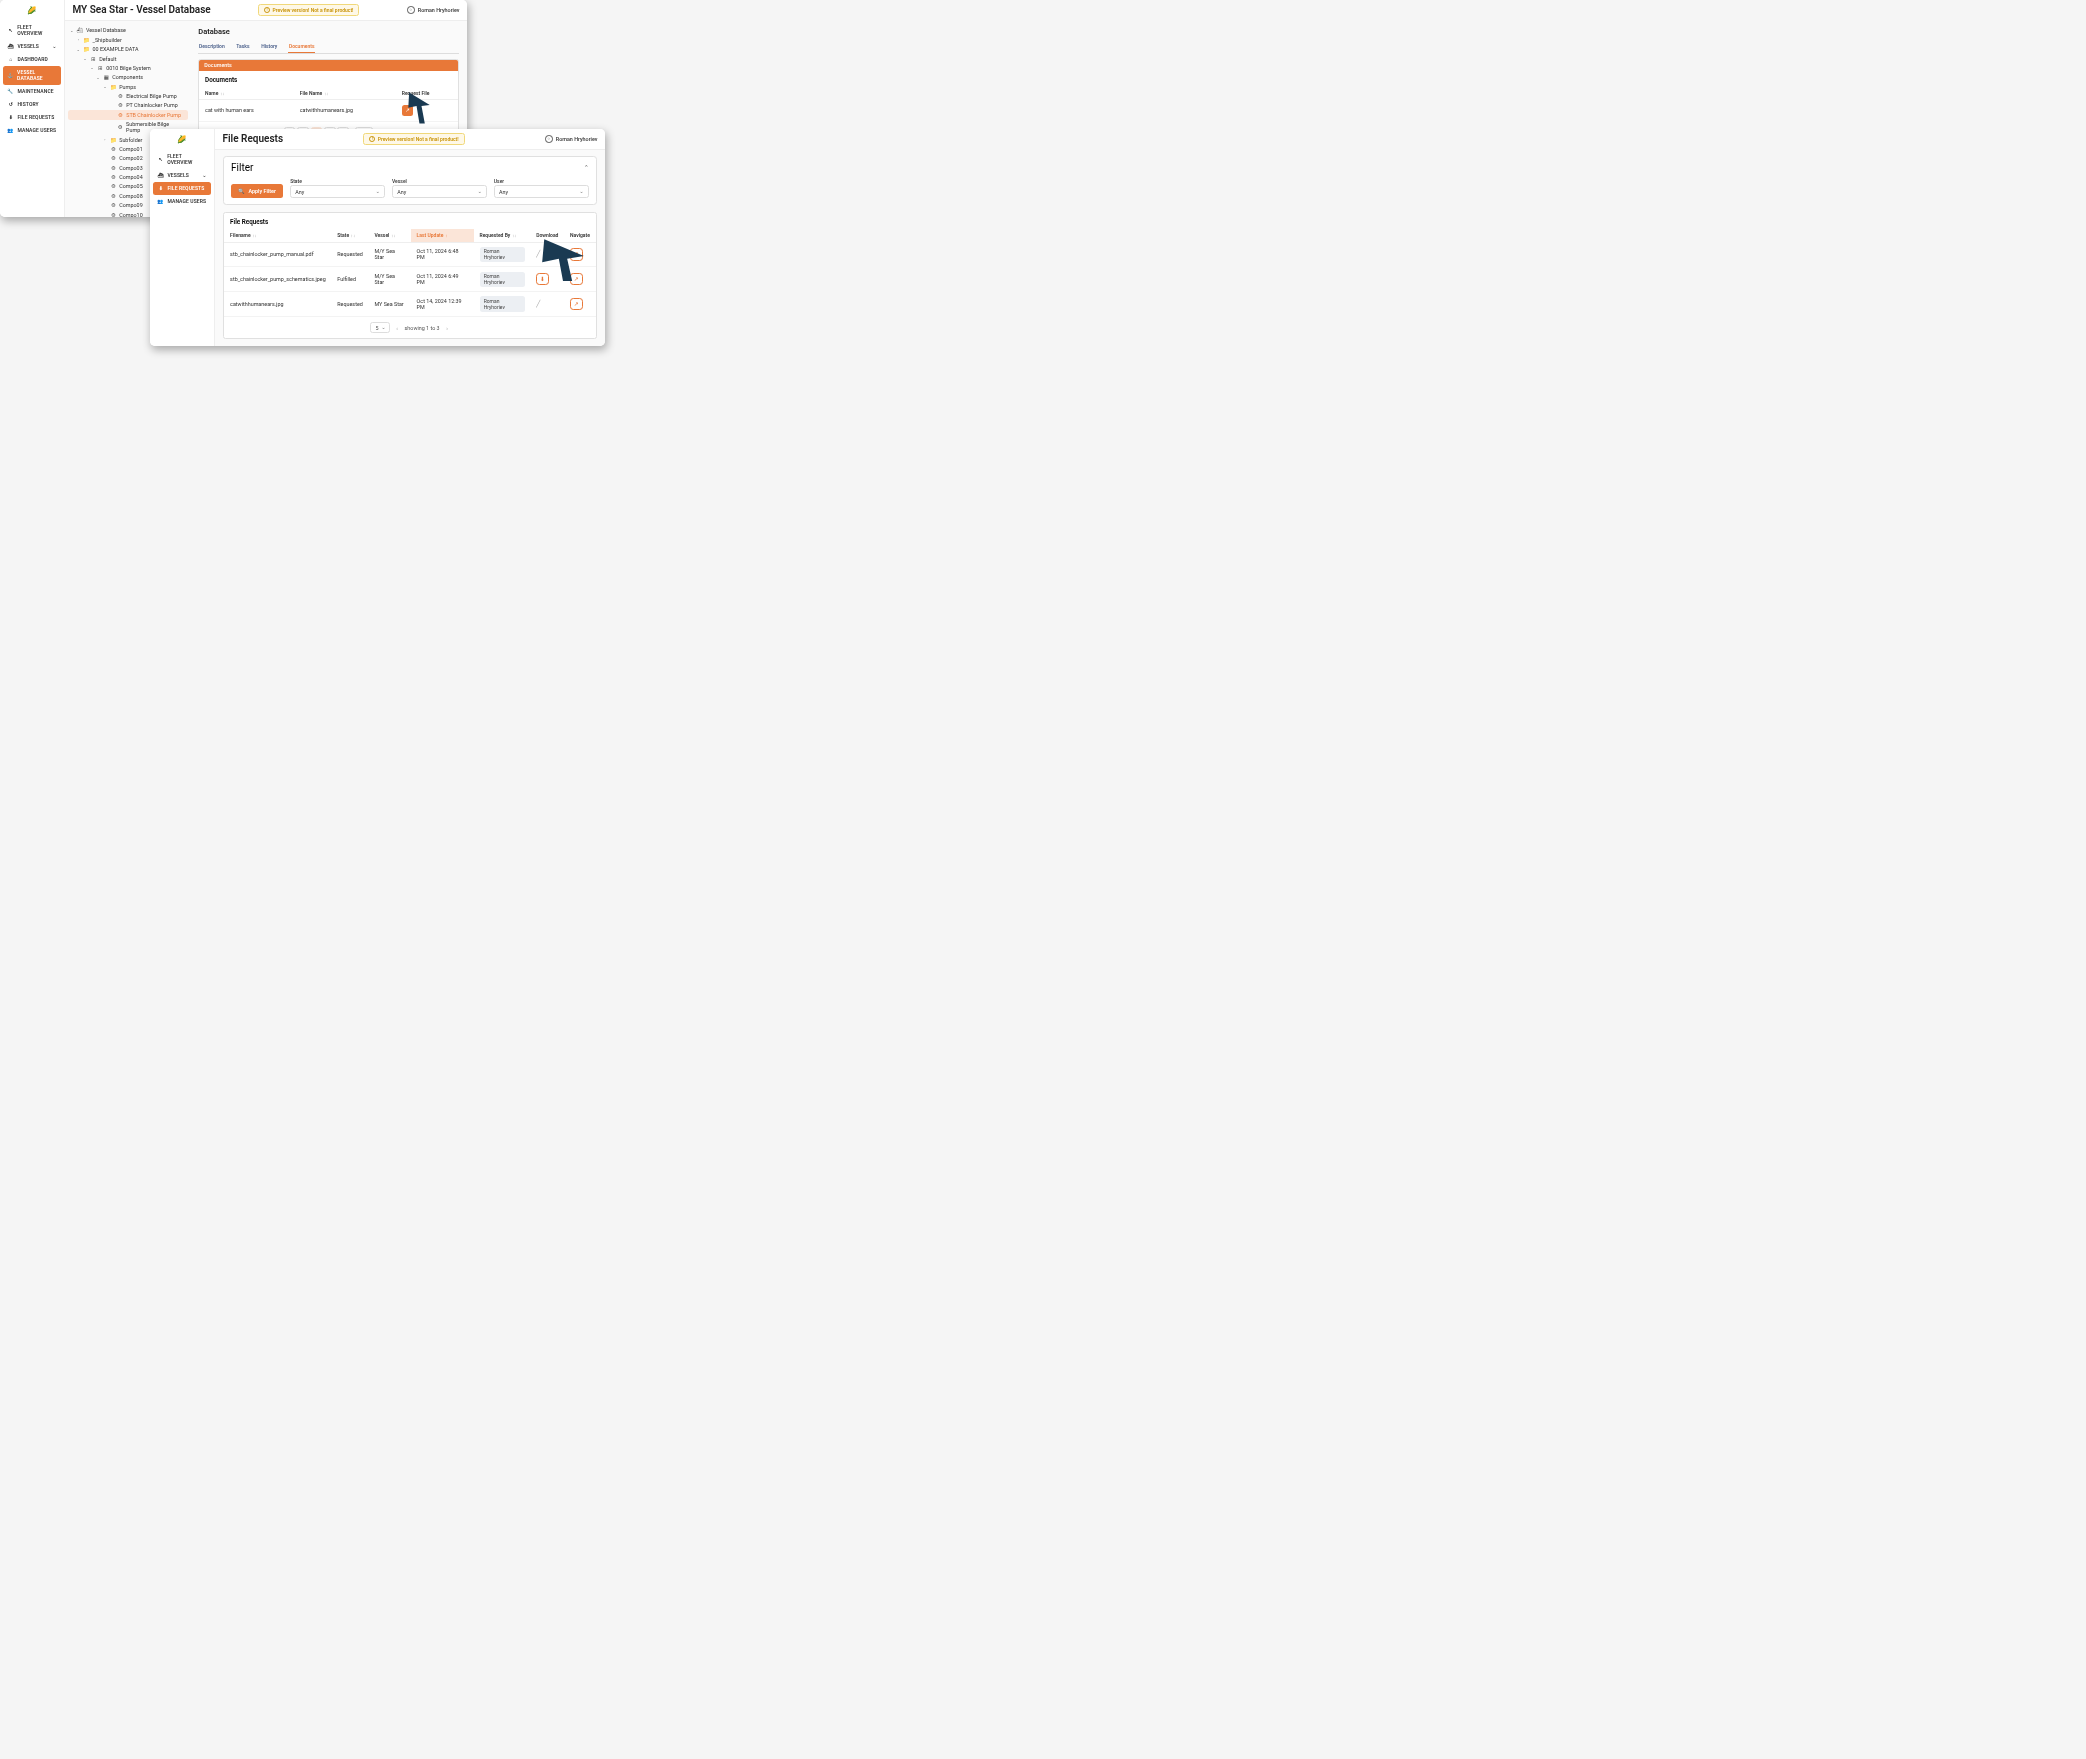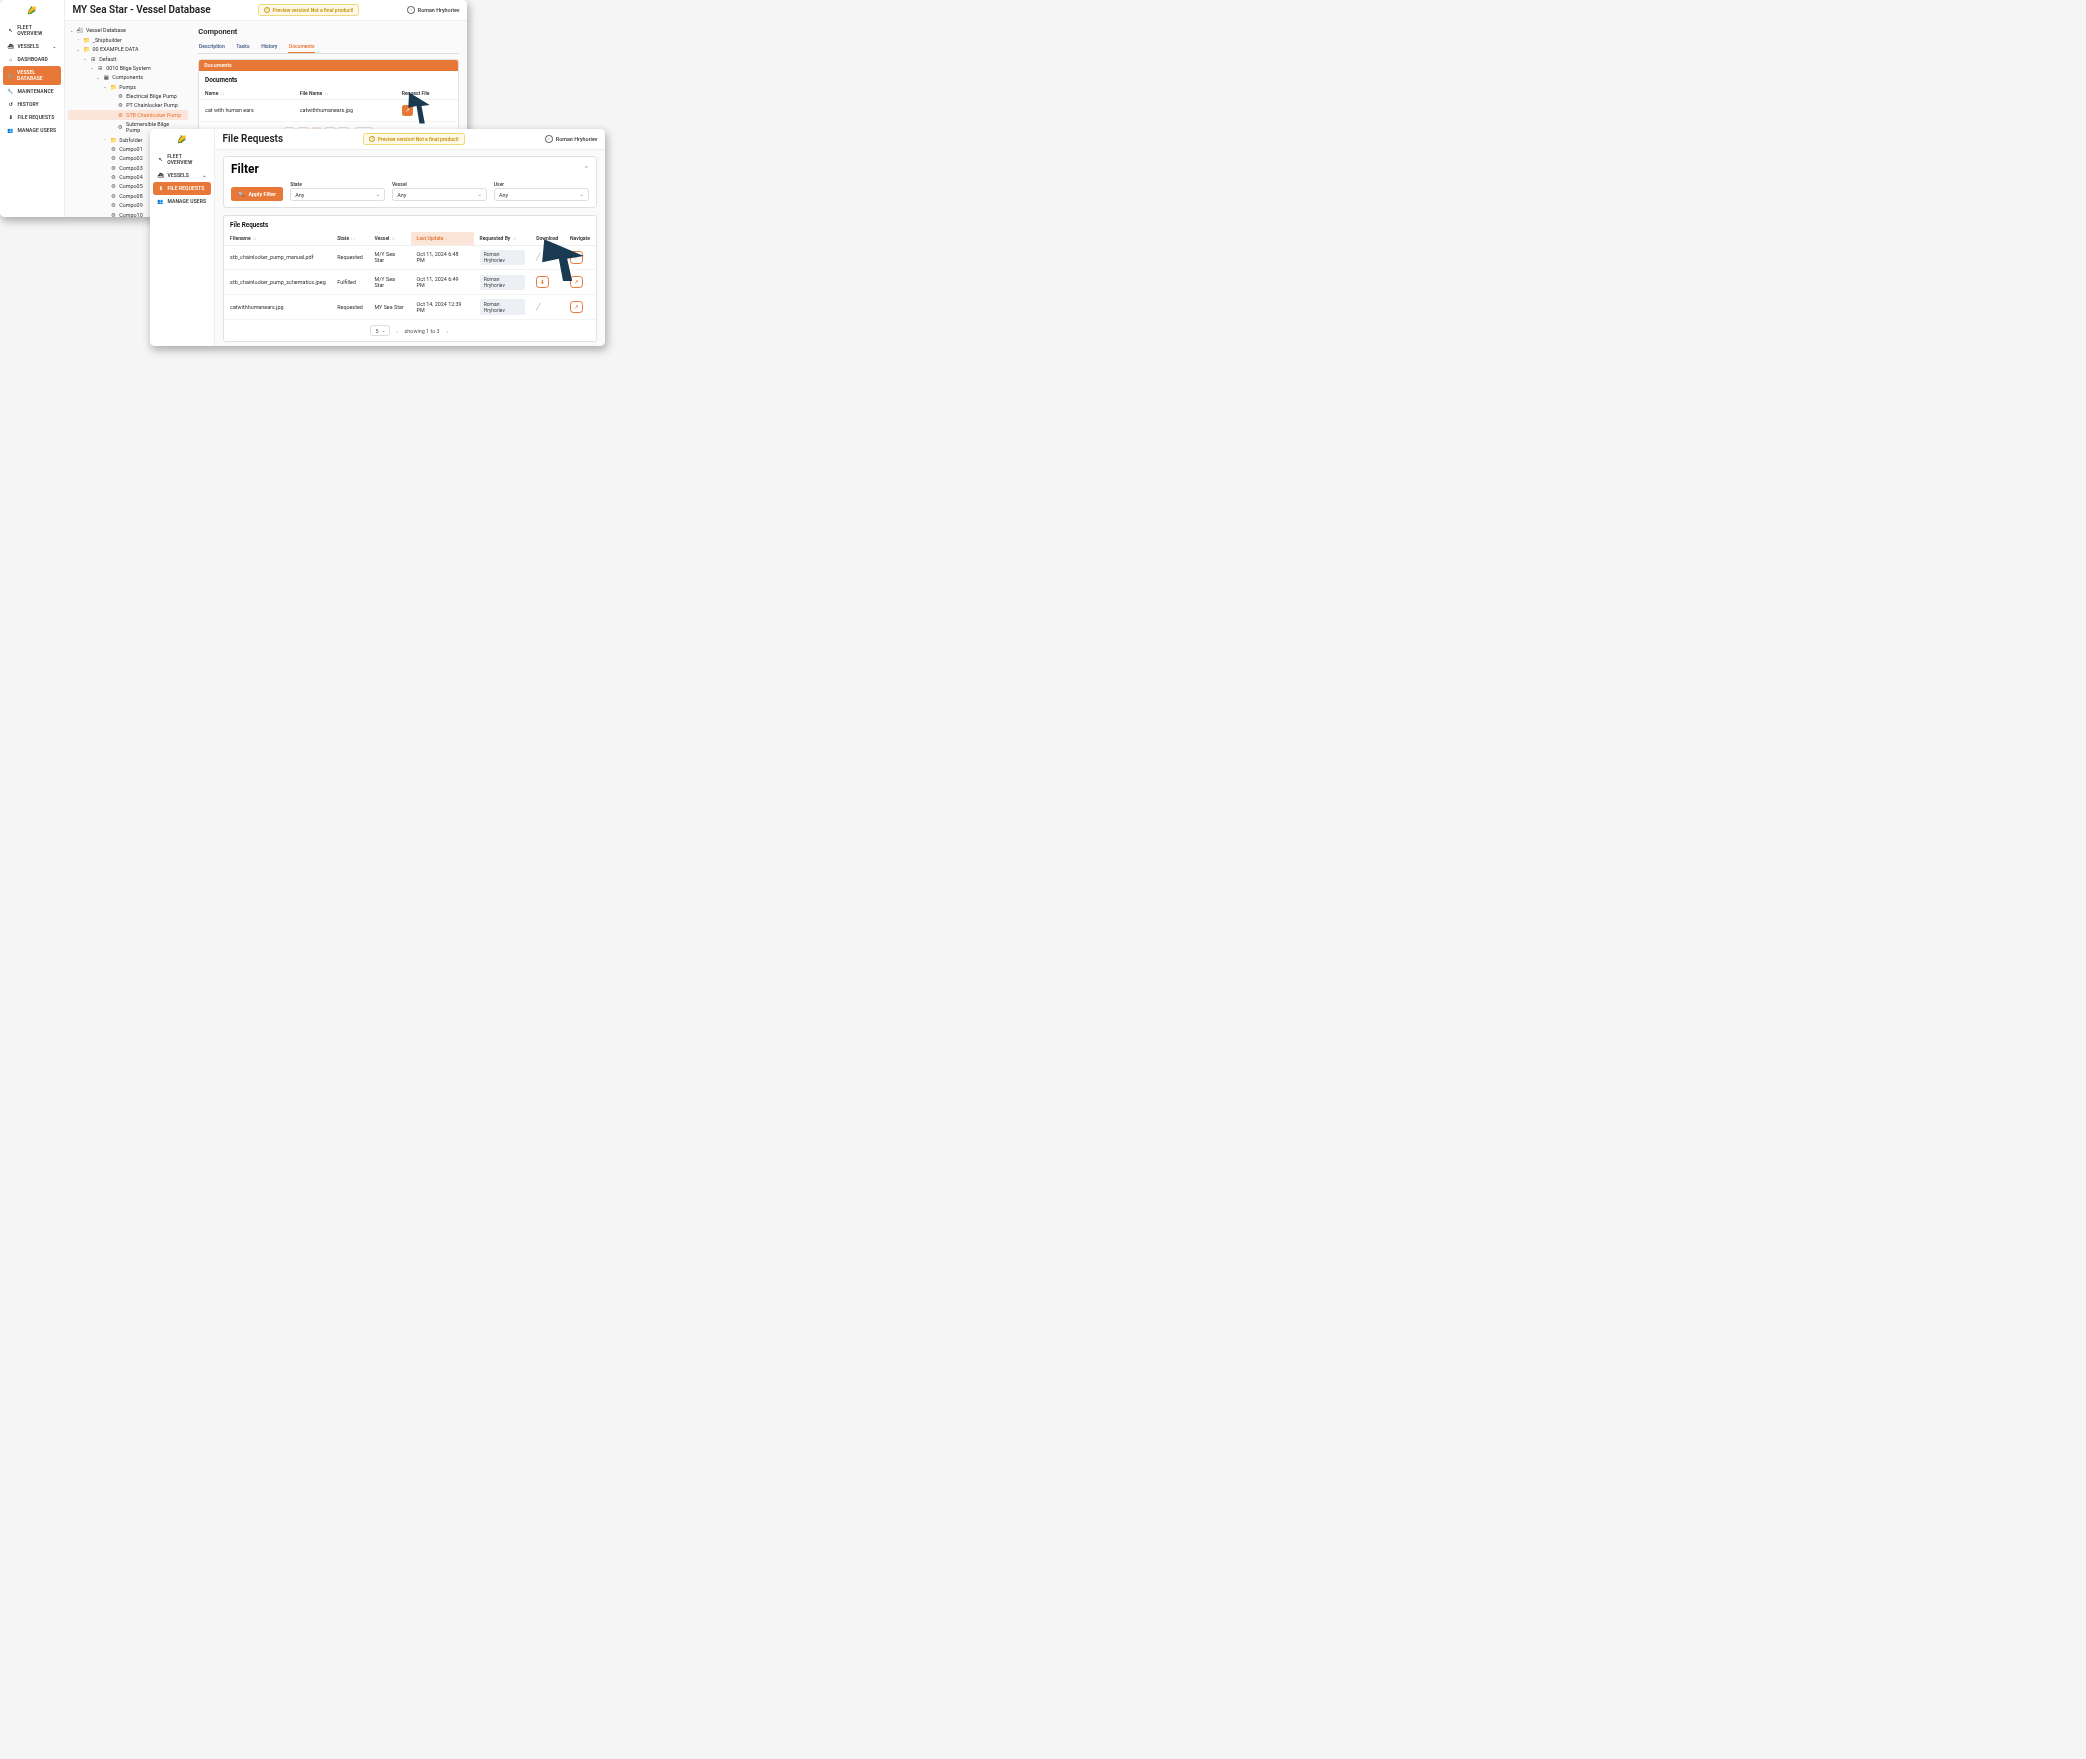--- a/index.html
+++ b/index.html
@@ -109,21 +109,21 @@
   .pg-sel { border:0.4px solid #ddd; border-radius:2.5px; padding:1.7px 9.2px 1.7px 4.2px; position:relative; margin-left:4.2px;}
   .pg-sel::after{content:"⌄"; position:absolute; right:2.5px; top:1.3px; color:#888; font-size:4.6px;}
   
   .arrow-svg { position:absolute; pointer-events:none; }
   .arrow1 { top:90px; left:405px; width:33px; height:38px; }
   .arrow2 { top:233px; left:538px; width:50px; height:50px; }
   
   
   .filter-card { background:#fff; border:0.4px solid #e0e0e0; border-radius:3.3px; padding:5.8px 6.7px; margin-bottom:6.7px; }
   .filter-head { display:flex; justify-content:space-between; align-items:center; margin-bottom:4.2px;}
-  .filter-head h3 { font-size:12px; font-weight:700; }
+  .filter-head h3 { font-size:10px; font-weight:400; }
   .filter-row { display:flex; gap:6.7px; align-items:flex-end; }
   .apply-btn { background:#e87838; color:#fff; border:none; border-radius:2.5px; padding:4.2px 7.5px; font-size:5.4px; font-weight:600; display:inline-flex; align-items:center; gap:3.3px; cursor:pointer; }
   .fld { flex:1; display:flex; flex-direction:column; gap:1.7px; }
   .fld label { font-size:5px; color:#333; font-weight:500;}
   .sel { border:0.4px solid #ddd; border-radius:2.5px; padding:2.5px 4.2px; font-size:5.4px; color:#333; position:relative; background:#fff;}
   .sel::after{content:"⌄"; position:absolute; right:4.2px; top:2.1px; color:#888;}
   
   .fr-table th.active-sort { background:#fbe5d8; color:#e87838; }
   .badge { background:#eceff3; color:#444; padding:1.7px 4.2px; border-radius:2.5px; font-size:5px; display:inline-block;}
   .icon-btn-o { border:0.6px solid #e87838; color:#e87838; background:#fff; border-radius:3.3px; width:12.5px; height:12.5px; display:inline-flex; align-items:center; justify-content:center; cursor:pointer; font-size:5.8px;}
@@ -286,21 +286,21 @@
             <span>Compo09</span>
           </div>
           <div class="tree-row ind-5">
             <span class="tog"></span>
             <span class="ico">⚙</span>
             <span>Compo10</span>
           </div>
         </div>
 
       <div class="content-panel">
-        <h2>Component</h2>
+        <h2>Database</h2>
         <div class="tabs" id="tabs1">
             <div class="tab">Description</div>
             <div class="tab">Tasks</div>
             <div class="tab">History</div>
             <div class="tab active">Documents</div>
           </div>
         <div class="section-card">
           <div class="section-hd">Documents</div>
           <div class="docs-title">Documents</div>
           <table class="docs">

